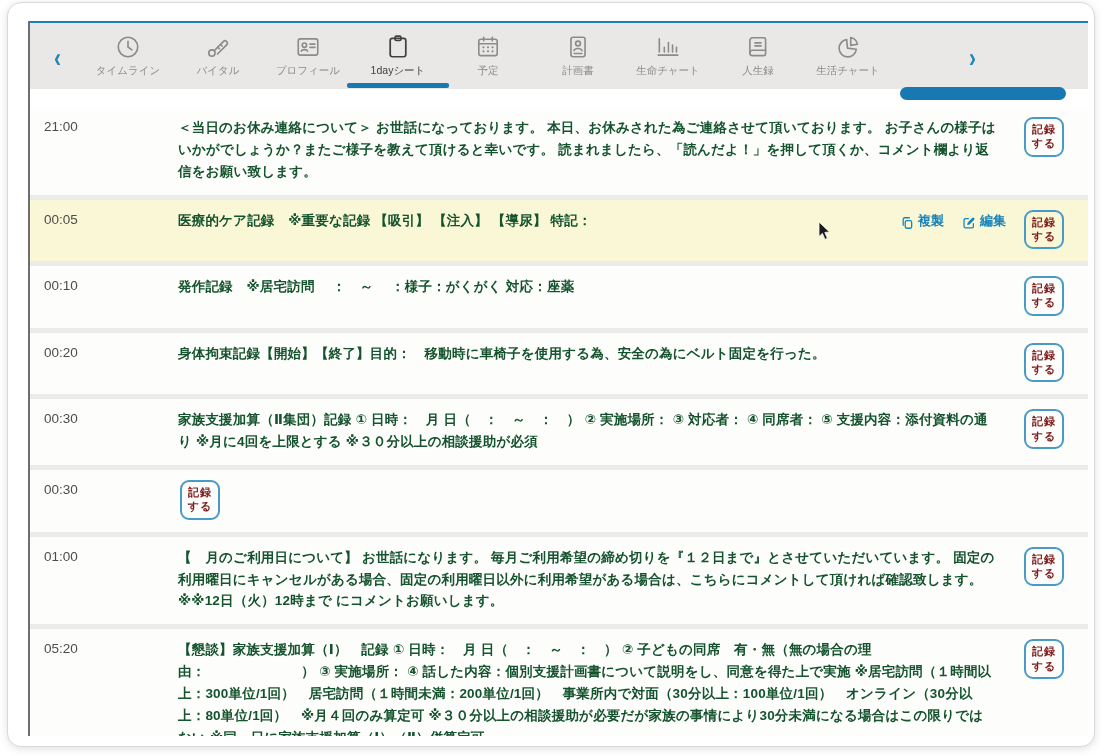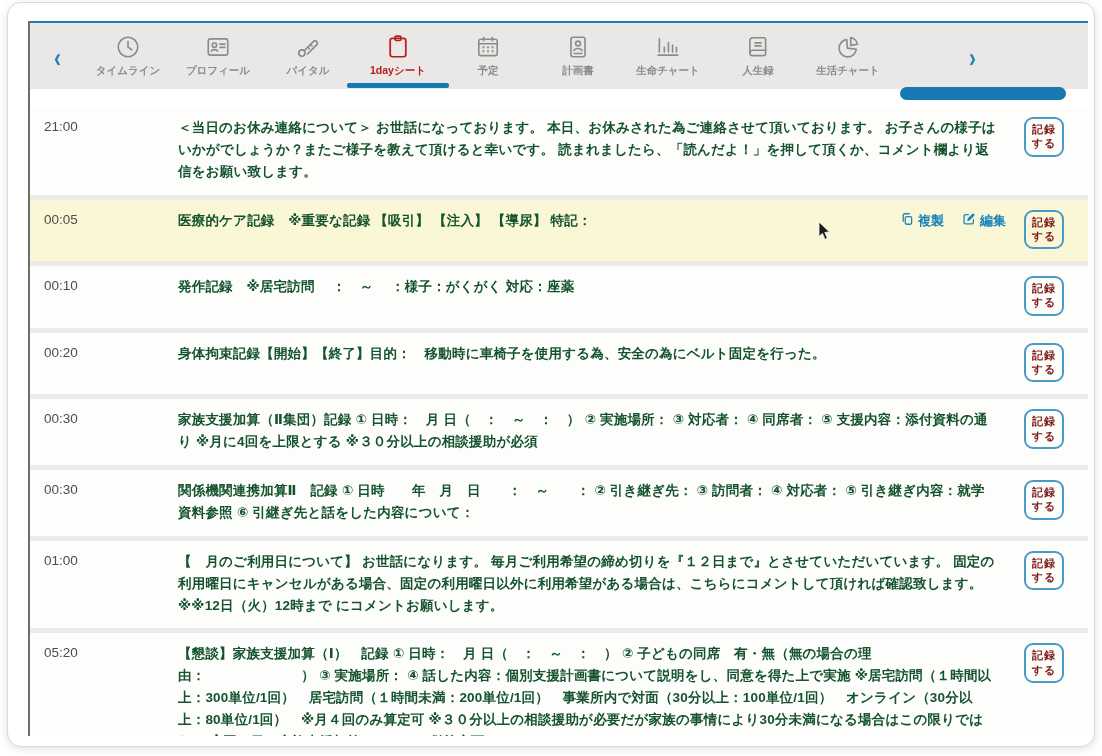--- a/index.html
+++ b/index.html
@@ -24,30 +24,30 @@
   
   .nav {
     height:68px; background:#e9e8e6; border-top:2px solid #1b80b8;
     display:flex; align-items:center; padding:0 0 0 14px;
   }
   .arrow {
     color:#1f86bb; font-size:21px; font-weight:bold; line-height:1;
     cursor:pointer; user-select:none; padding:0 10px; transform:scaleY(1.35);
   }
   .arrow.right { margin-left:auto; margin-right:102px; }
-  .tabs { display:flex; align-items:flex-start; gap:0; margin-left:12px;font-weight:bold; }
+  .tabs { display:flex; align-items:flex-start; gap:0; margin-left:12px; }
   .tab {
     width:90px; display:flex; flex-direction:column; align-items:center;
     color:#8b8b89; cursor:pointer; padding-top:9px; position:relative;
   }
   .tab-icon { width:26px; height:26px; display:block; }
   .tab-icon svg { width:26px; height:26px; display:block; }
   .tab-label { font-size:10.5px; margin-top:4px; white-space:nowrap; }
   .tab-underline { display:none; height:5px; width:102px; background:#1878b2; border-radius:2px; margin-top:5px; }
-  .tab.active { color:#b91c1c; }
+  .tab.active { color:#404040; }
   .tab.active .tab-underline { display:block; }
   
   .hscroll-thumb {
     position:absolute; top:66px; right:22px; width:166px; height:13px;
     background:#1878b2; border-radius:7px;
   }
   
   .list { margin-top:18px; background:#ebebe9; }
   .row {
     display:flex; align-items:flex-start; background:#fdfdfc;
@@ -62,21 +62,21 @@
   .row-text {
     flex:1; font-size:13.5px; font-weight:bold; color:#14532d;
     line-height:1.62; padding-right:26px; letter-spacing:.2px;
   }
   .row-actions {
     flex:0 0 auto; display:flex; gap:18px; align-items:center;
     padding-top:2px; margin-right:16px;
   }
   .action-link {
     color:#1a84ba; font-size:13px; font-weight:bold; cursor:pointer;
-    display:flex; align-items:flex-start; gap:4px; white-space:nowrap;
+    display:flex; align-items:flex-end; gap:4px; white-space:nowrap;
   }
   .action-link svg { width:14px; height:14px; }
   .btn-col { flex:0 0 66px; display:flex; justify-content:flex-end; padding-right:24px; }
   .record-btn {
     width:40px; padding:3px 2px 4px; background:transparent;
     border:2px solid #4a9ac6; border-radius:9px; color:#7f1d1d;
     font-family:inherit; font-size:11px; font-weight:bold; line-height:1.3;
     cursor:pointer; word-break:break-all; letter-spacing:1px;
   }
   
@@ -97,38 +97,38 @@
                 <circle cx="12" cy="12" r="9"></circle>
                 <path d="M12 6.8V12l3.6 2.6"></path>
               </svg>
             </span>
     <span class="tab-label">タイムライン</span>
 
   </div>
           <div class="tab">
     <span class="tab-icon">
               <svg viewBox="0 0 24 24" fill="none" stroke="currentColor" stroke-width="1.5" stroke-linecap="round">
+                <circle cx="6.4" cy="17.6" r="2.9"></circle>
+                <path d="M8.5 15.5 16.9 7a2.15 2.15 0 0 1 3.1 3l-8.5 8.5"></path>
+                <path d="M11.8 12.1l1.5 1.5M14.3 9.6l1.5 1.5"></path>
+              </svg>
+            </span>
+    <span class="tab-label">バイタル</span>
+
+  </div>
+          <div class="tab">
+    <span class="tab-icon">
+              <svg viewBox="0 0 24 24" fill="none" stroke="currentColor" stroke-width="1.5" stroke-linecap="round">
                 <rect x="3" y="4.5" width="18" height="15" rx="2"></rect>
                 <circle cx="8.7" cy="10.3" r="2"></circle>
                 <path d="M5.8 15.8c.6-1.9 5.2-1.9 5.8 0"></path>
                 <path d="M13.8 9.3h4.6M13.8 12.3h4.6"></path>
               </svg>
             </span>
     <span class="tab-label">プロフィール</span>
-
-  </div>
-          <div class="tab">
-    <span class="tab-icon">
-              <svg viewBox="0 0 24 24" fill="none" stroke="currentColor" stroke-width="1.5" stroke-linecap="round">
-                <circle cx="6.4" cy="17.6" r="2.9"></circle>
-                <path d="M8.5 15.5 16.9 7a2.15 2.15 0 0 1 3.1 3l-8.5 8.5"></path>
-                <path d="M11.8 12.1l1.5 1.5M14.3 9.6l1.5 1.5"></path>
-              </svg>
-            </span>
-    <span class="tab-label">バイタル</span>
 
   </div>
           <div class="tab active">
     <span class="tab-icon">
               <svg viewBox="0 0 24 24" fill="none" stroke="currentColor" stroke-width="1.6" stroke-linecap="round" stroke-linejoin="round">
                 <rect x="4.8" y="4" width="14.4" height="17" rx="2"></rect>
                 <rect x="9.3" y="2" width="5.4" height="4" rx="1.2"></rect>
               </svg>
             </span>
     <span class="tab-label">1dayシート</span>
@@ -253,21 +253,20 @@
         <div class="row">
     <div class="row-time">00:30</div>
     <div class="row-text">家族支援加算（Ⅱ集団）記録 ① 日時：　月 日（　：　～　：　） ② 実施場所： ③ 対応者： ④ 同席者： ⑤ 支援内容：添付資料の通り ※月に4回を上限とする ※３０分以上の相談援助が必須</div>
 
     <div class="btn-col">
       <button class="record-btn">記録する</button>
     </div>
   </div>
         <div class="row">
     <div class="row-time">00:30</div>
-    <div class="row-text">関係機関連携加算Ⅱ　記録 ① 日時　　年　月　日　　：　～　　： ② 引き継ぎ先： ③ 訪問者： ④ 対応者： ⑤ 引き継ぎ内容：就学資料参照 ⑥ 引継ぎ先と話をした内容について：</div>
 
     <div class="btn-col">
       <button class="record-btn">記録する</button>
     </div>
   </div>
         <div class="row">
     <div class="row-time">01:00</div>
     <div class="row-text">【　月のご利用日について】 お世話になります。 毎月ご利用希望の締め切りを『１２日まで』とさせていただいています。 固定の利用曜日にキャンセルがある場合、固定の利用曜日以外に利用希望がある場合は、こちらにコメントして頂ければ確認致します。 ※※12日（火）12時まで にコメントお願いします。</div>
 
     <div class="btn-col">

